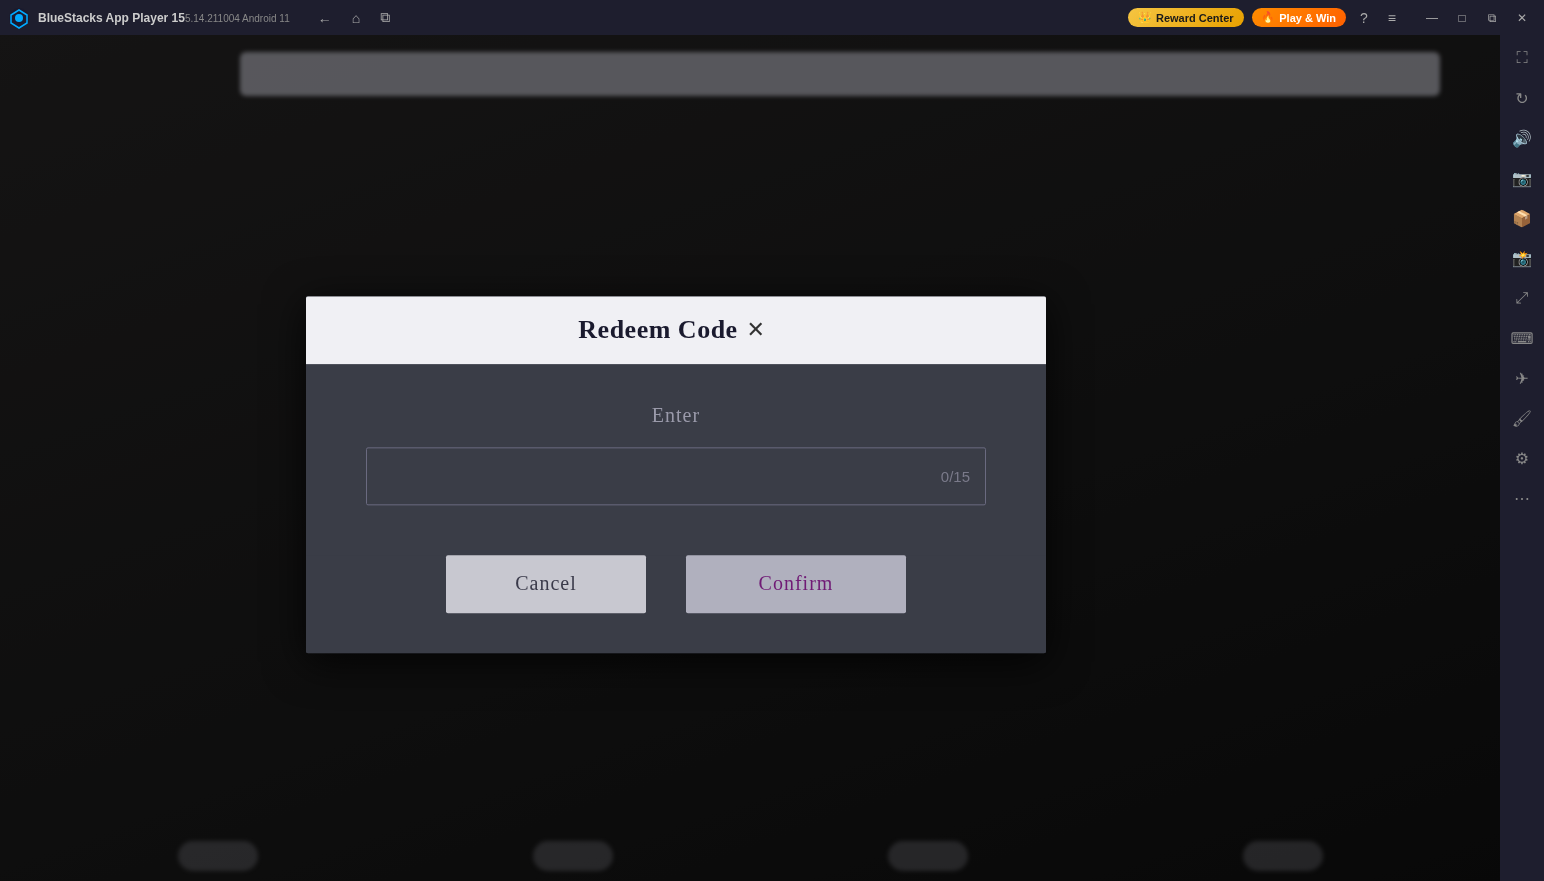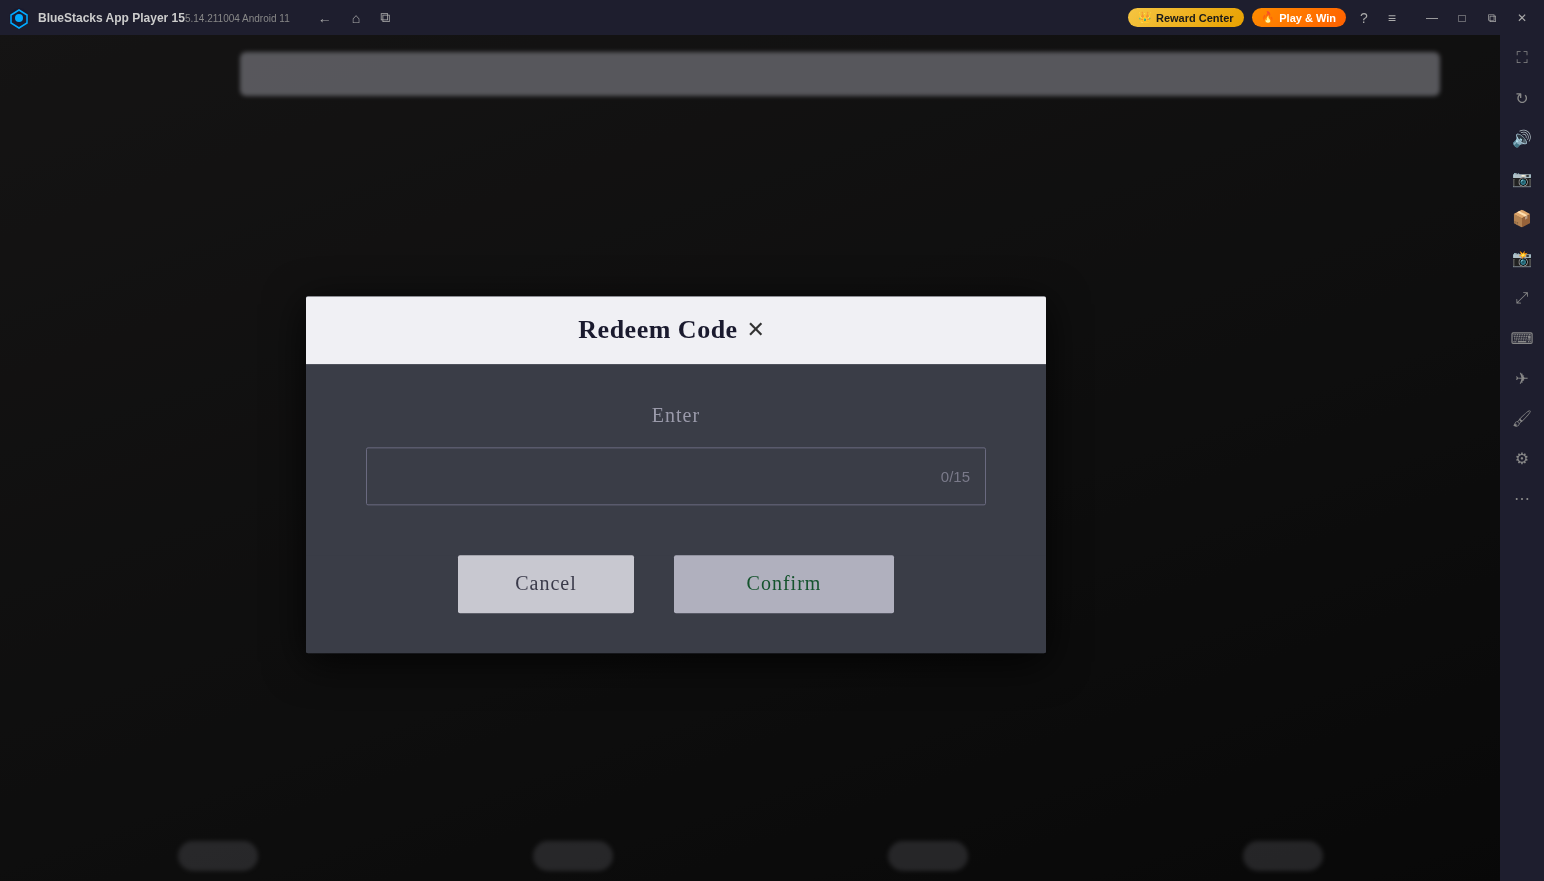--- a/index.html
+++ b/index.html
@@ -263,39 +263,39 @@
       font-size: 15px;
     }
     .dialog-footer {
       background: #3a3d47;
       padding: 0 60px 40px;
       display: flex;
       justify-content: center;
       gap: 40px;
     }
     .btn-cancel {
-      width: 176px;
+      width: 200px;
       height: 58px;
       background: #c8c8d0;
       border: none;
       border-radius: 2px;
       font-size: 20px;
       color: #3a3a4a;
       font-family: Georgia, serif;
       letter-spacing: 1px;
       cursor: pointer;
     }
     .btn-confirm {
       width: 220px;
       height: 58px;
       background: #b0b0be;
       border: none;
       border-radius: 2px;
       font-size: 20px;
-      color: #14532d;
+      color: #701a75;
       font-family: Georgia, serif;
       letter-spacing: 1px;
       cursor: pointer;
     }
 
     
     .game-bottombar {
       position: absolute;
       bottom: 0;
       left: 0;

